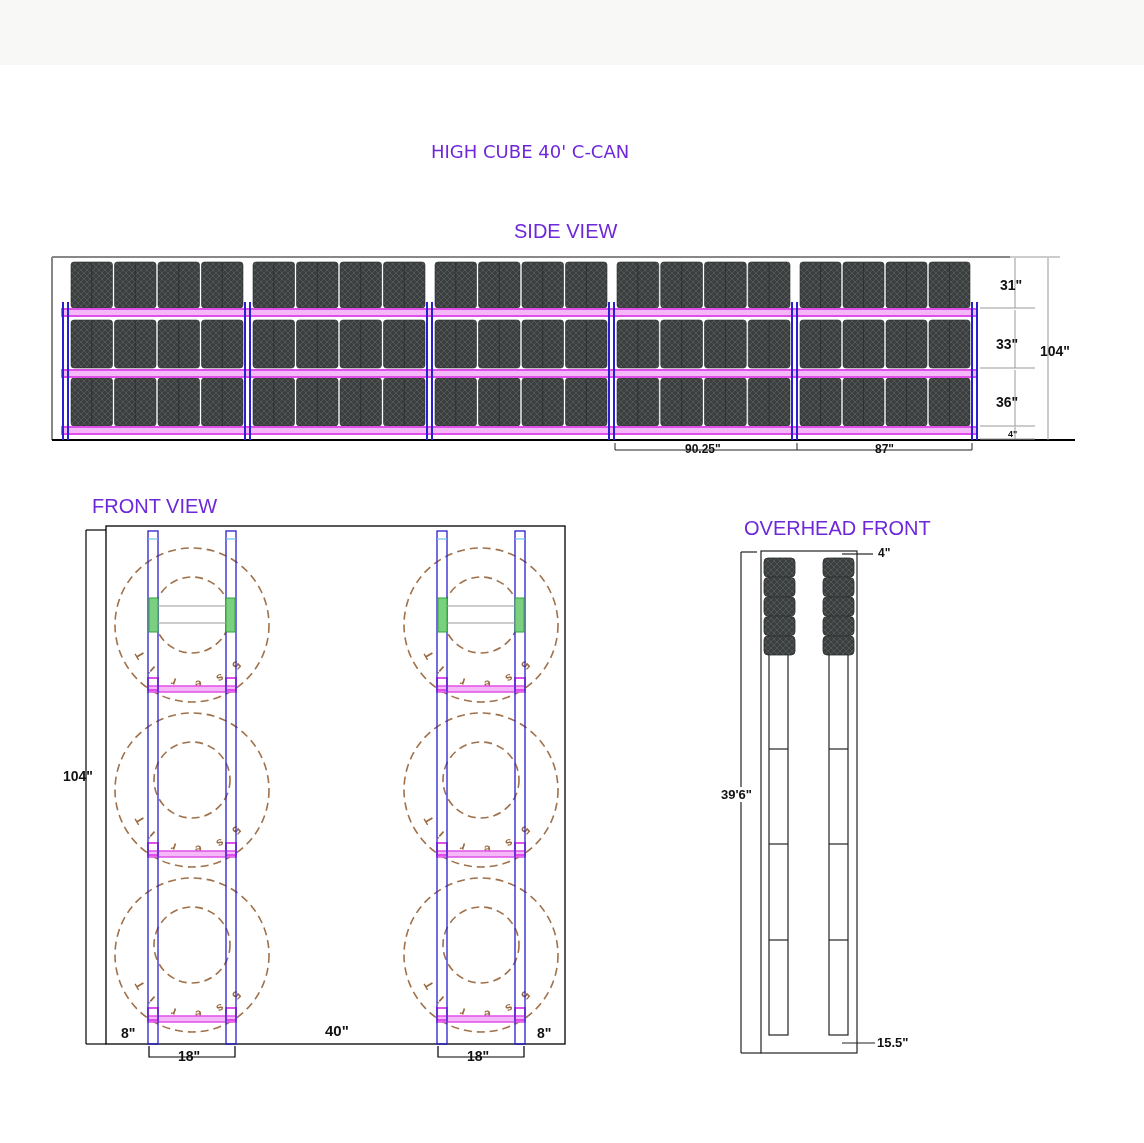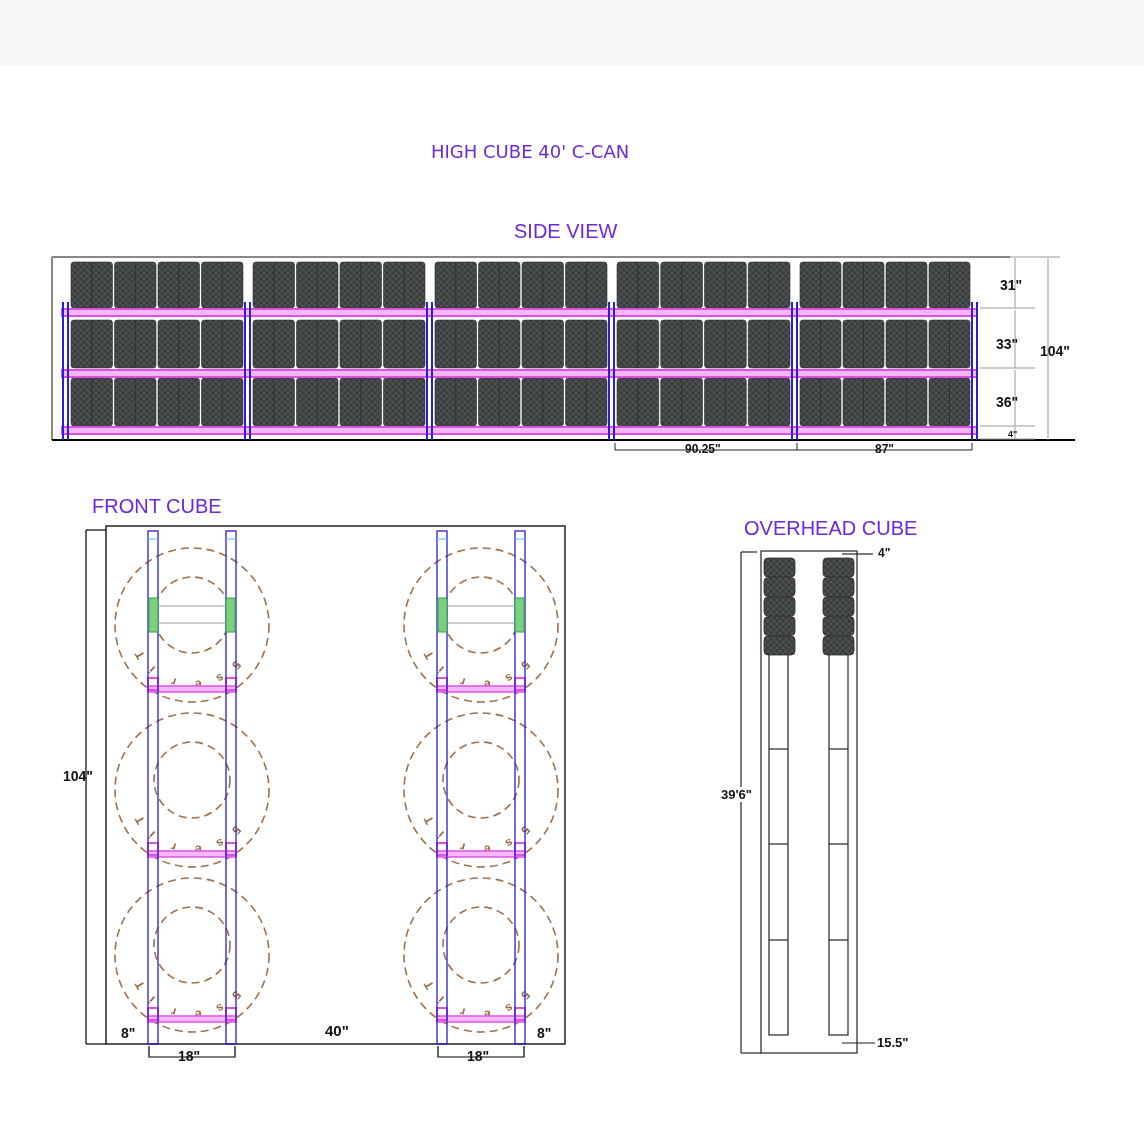--- a/index.html
+++ b/index.html
@@ -12,22 +12,22 @@
   .dim-small { font-size:9px; }
   svg { position:absolute; left:0; top:0; }
 </style>
 </head>
 <body>
 
 <div class="topbar"></div>
 
 <div class="label title">HIGH CUBE 40' C-CAN</div>
 <div class="label view-title" style="left:514px;top:220px;">SIDE VIEW</div>
-<div class="label view-title" style="left:92px;top:495px;">FRONT CUBE</div>
-<div class="label view-title" style="left:744px;top:517px;">OVERHEAD CUBE</div>
+<div class="label view-title" style="left:92px;top:495px;">FRONT VIEW</div>
+<div class="label view-title" style="left:744px;top:517px;">OVERHEAD FRONT</div>
 
 <svg id="side-svg" width="1144" height="1143">
   <defs>
     <pattern id="tread" width="6" height="6" patternUnits="userSpaceOnUse">
       <rect width="6" height="6" fill="#3c3f40"></rect>
       <path d="M0 3 L3 0 L6 3 L3 6 Z" fill="none" stroke="#5f6462" stroke-width="0.6"></path>
     </pattern>
   </defs>
 
   <line x1="52" y1="257" x2="1010" y2="257" stroke="#888" stroke-width="2"></line>

